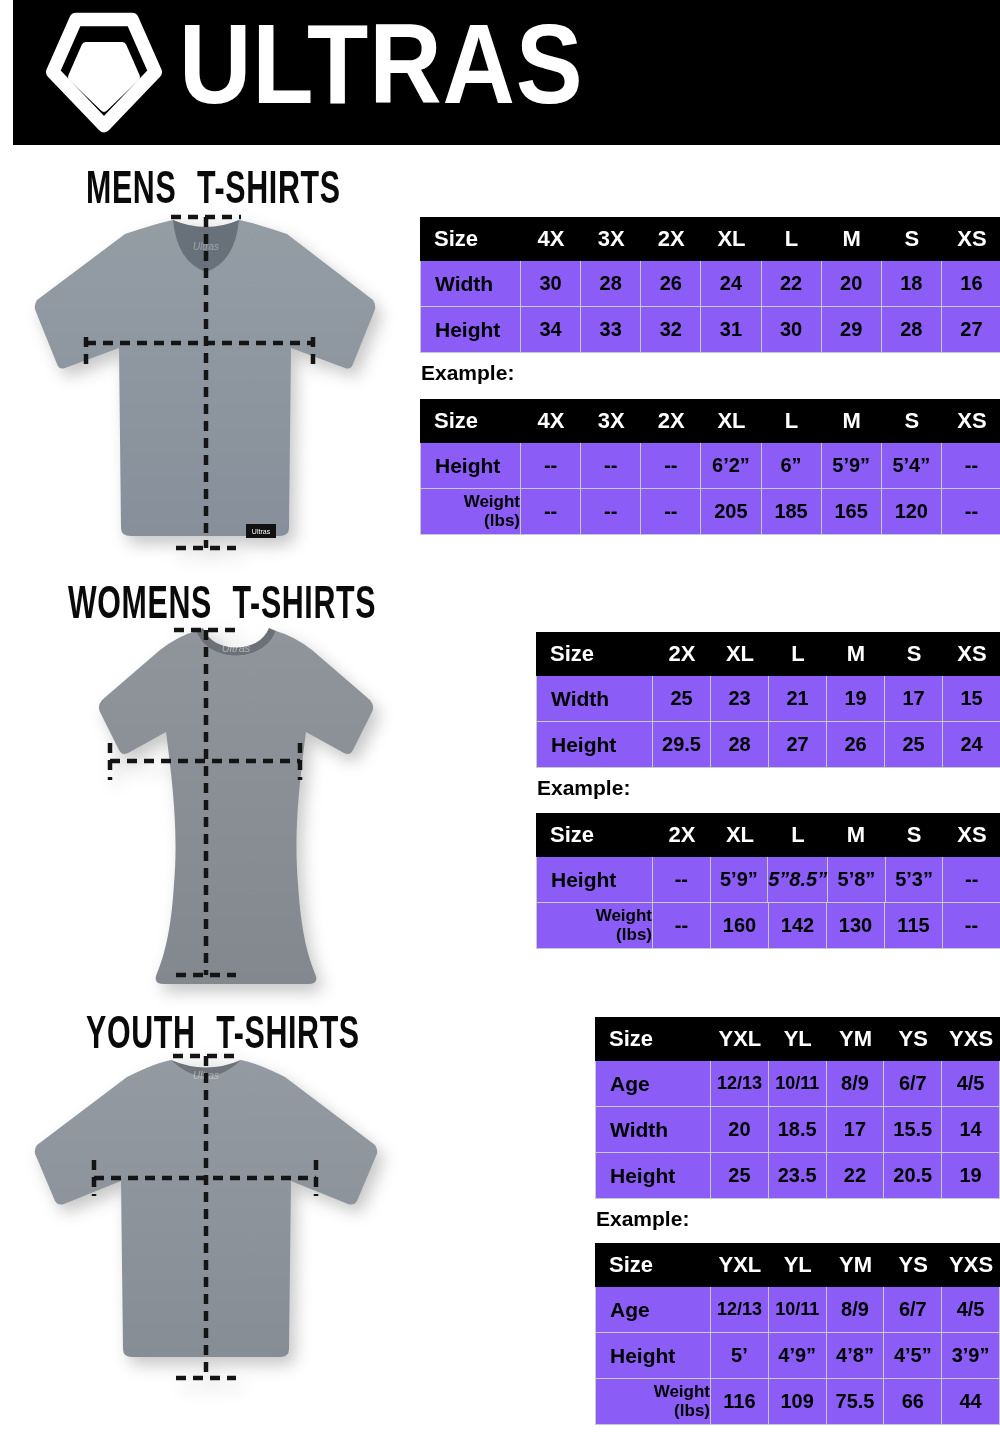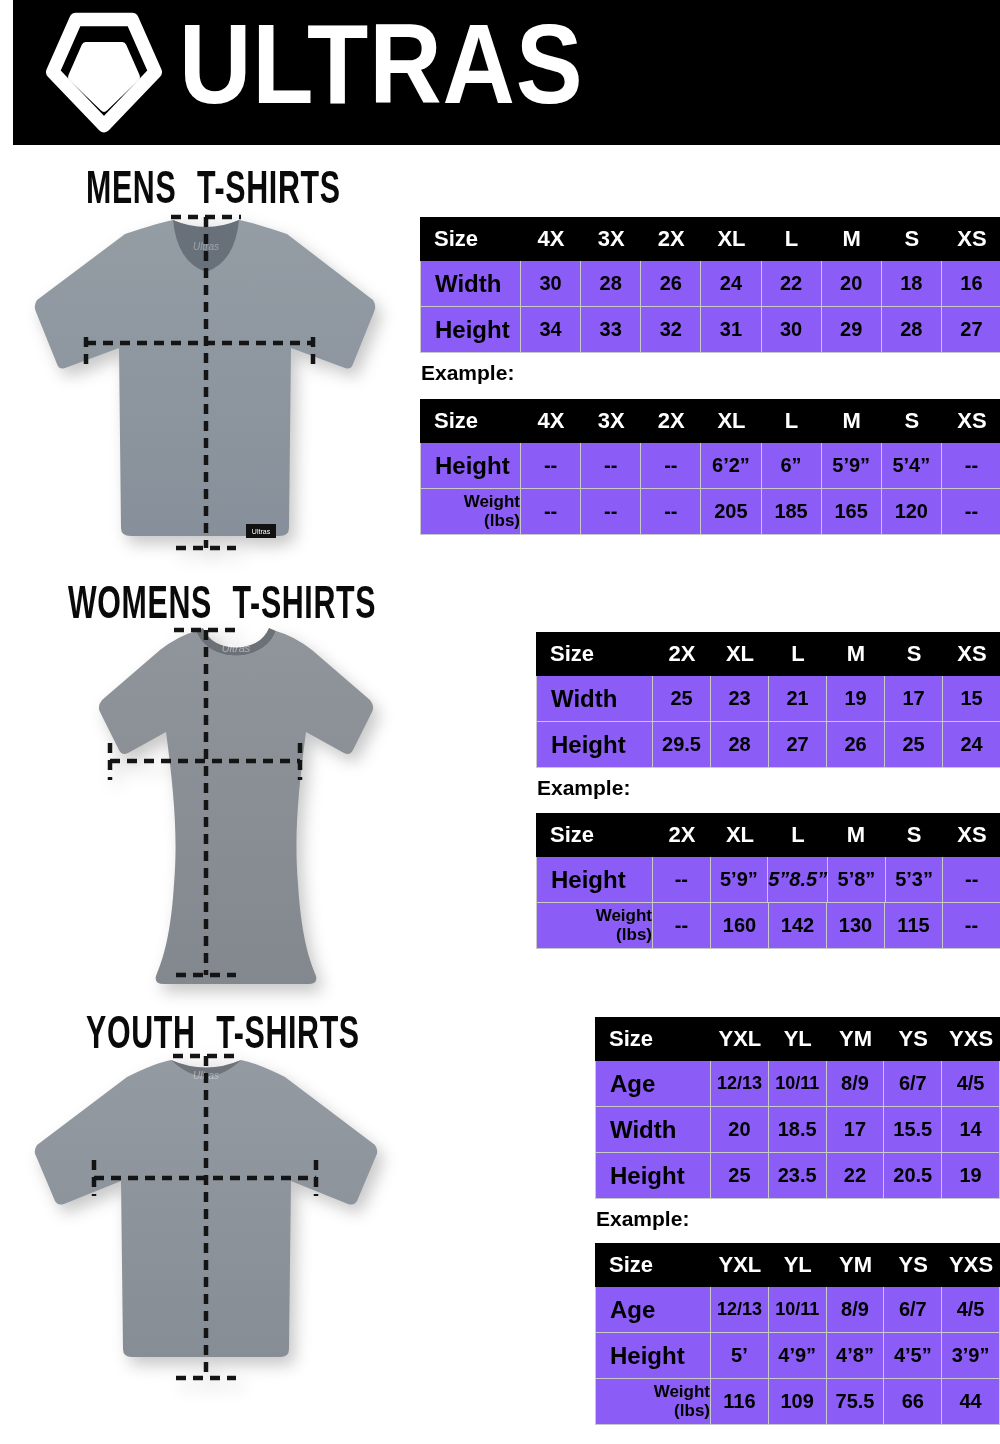--- a/index.html
+++ b/index.html
@@ -42,21 +42,21 @@
   .youth-t1  { left:582px; top:1017px; width:405px; }
   .youth-t2  { left:582px; top:1243px; width:405px; }
   .t-row { display:flex; height:46px; }
   .t-head { height:44px; background:#000; color:#fff; }
   .t-cell {
     display:flex; align-items:center; justify-content:center;
     flex:1 1 0; font-weight:bold; font-size:20px; box-sizing:border-box;
     border-right:1px solid #c9c9c9; border-bottom:1px solid #c9c9c9;
   }
   .t-head .t-cell { border:none; font-size:22px; }
-  .t-label { flex:0 0 auto; justify-content:flex-start; padding-left:14px; font-size:24px; }
+  .t-label { flex:0 0 auto; justify-content:flex-start; padding-left:14px; font-size:21px; }
   .t-body .t-cell:first-child { border-left:1px solid #c9c9c9; }
   .t-cell.md { font-size:18px; }
   .t-cell.sm { font-size:20px;font-style:italic; }
   .t-label.two-line { flex-direction:column; align-items:flex-end; justify-content:center;
     font-size:17px; line-height:1.1; }
   
   .shirt { position:absolute; }
   .shirt svg { display:block; filter:drop-shadow(6px 8px 8px rgba(0,0,0,0.22)); }
   .mens-shirt   { left:8px;  top:212px; }
   .womens-shirt { left:35px; top:622px; }

